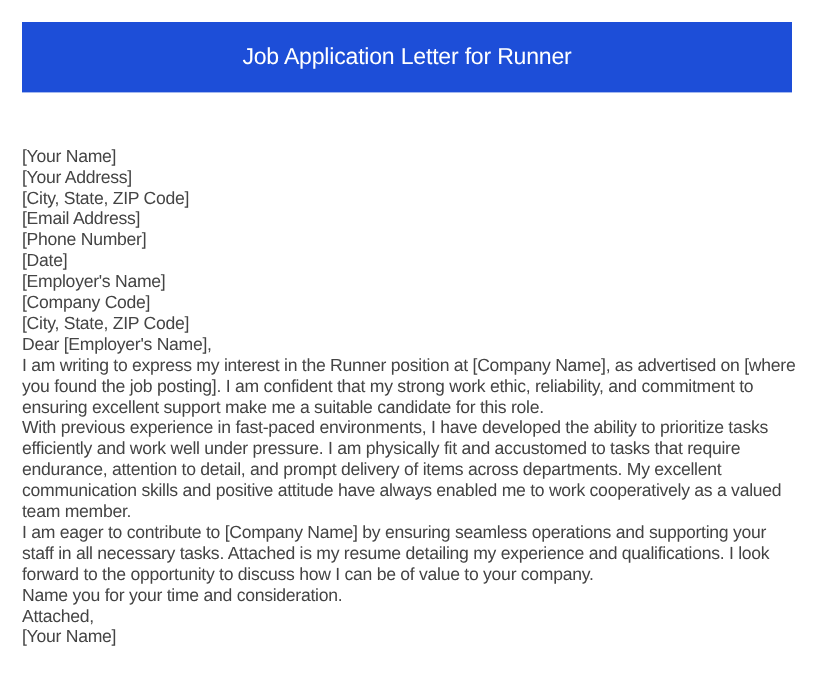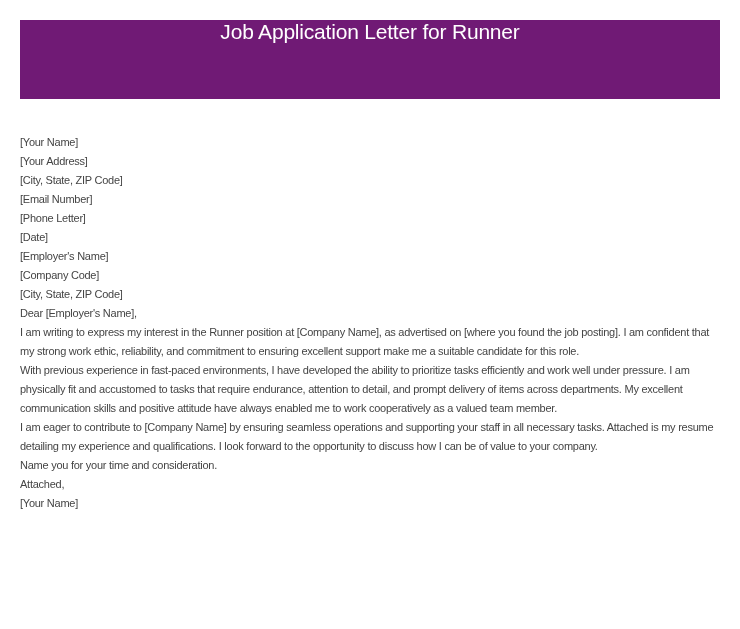--- a/index.html
+++ b/index.html
@@ -1,44 +1,44 @@
 <!DOCTYPE html>
 <html><head>
   <meta charset="utf-8">
   <style>
     html, body { margin: 0; padding: 0; background: #ffffff; }
     body { width: 740px; height: 629px; overflow: hidden; position: relative; }
     .header {
-      position: absolute; left: 20px; top: 20px; width: 700px; height: 79px;
-      background: #701a75; display: flex; justify-content: center;
+      position: absolute; left: 20px; top: 20px; width: 700px; height: 64px;
+      background: #1d4ed8; display: flex; align-items: center; justify-content: center;
     }
     .header h1 {
       margin: 0; color: #ffffff; font-weight: normal;
       font-family: "Liberation Sans", sans-serif; font-size: 21px; letter-spacing: -0.2px;
     }
     .letter {
       position: absolute; left: 20px; top: 133px; width: 705px;
-      font-family: "Liberation Sans", sans-serif; font-size: 11px; line-height: 19px;
+      font-family: "Liberation Sans", sans-serif; font-size: 16px; line-height: 19px;
       color: #444444; letter-spacing: -0.25px;
     }
     .letter p { margin: 0; }
   </style>
 </head>
 <body>
 
 <div class="header">
   <h1>Job Application Letter for Runner</h1>
 </div>
 
 <div class="letter">
   <p>[Your Name]</p>
   <p>[Your Address]</p>
   <p>[City, State, ZIP Code]</p>
-  <p>[Email Number]</p>
-  <p>[Phone Letter]</p>
+  <p>[Email Address]</p>
+  <p>[Phone Number]</p>
   <p>[Date]</p>
   <p>[Employer's Name]</p>
   <p>[Company Code]</p>
   <p>[City, State, ZIP Code]</p>
   <p>Dear [Employer's Name],</p>
   <p>I am writing to express my interest in the Runner position at [Company Name], as advertised on [where you found the job posting]. I am confident that my strong work ethic, reliability, and commitment to ensuring excellent support make me a suitable candidate for this role.</p>
   <p>With previous experience in fast-paced environments, I have developed the ability to prioritize tasks efficiently and work well under pressure. I am physically fit and accustomed to tasks that require endurance, attention to detail, and prompt delivery of items across departments. My excellent communication skills and positive attitude have always enabled me to work cooperatively as a valued team member.</p>
   <p>I am eager to contribute to [Company Name] by ensuring seamless operations and supporting your staff in all necessary tasks. Attached is my resume detailing my experience and qualifications. I look forward to the opportunity to discuss how I can be of value to your company.</p>
   <p>Name you for your time and consideration.</p>
   <p>Attached,</p>

